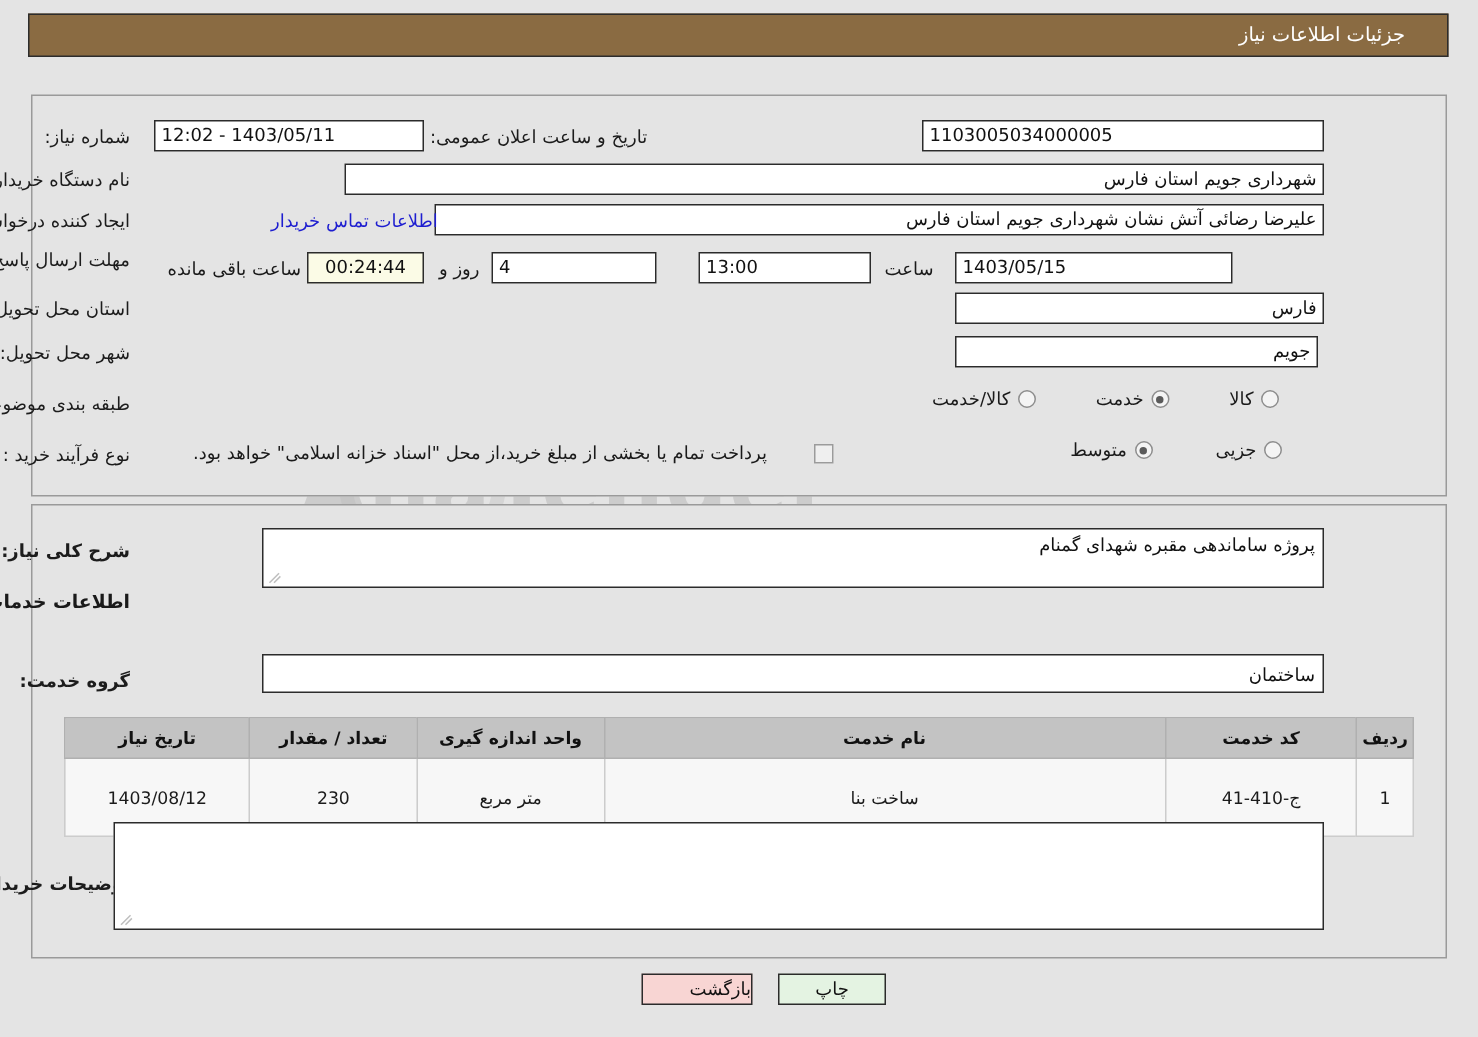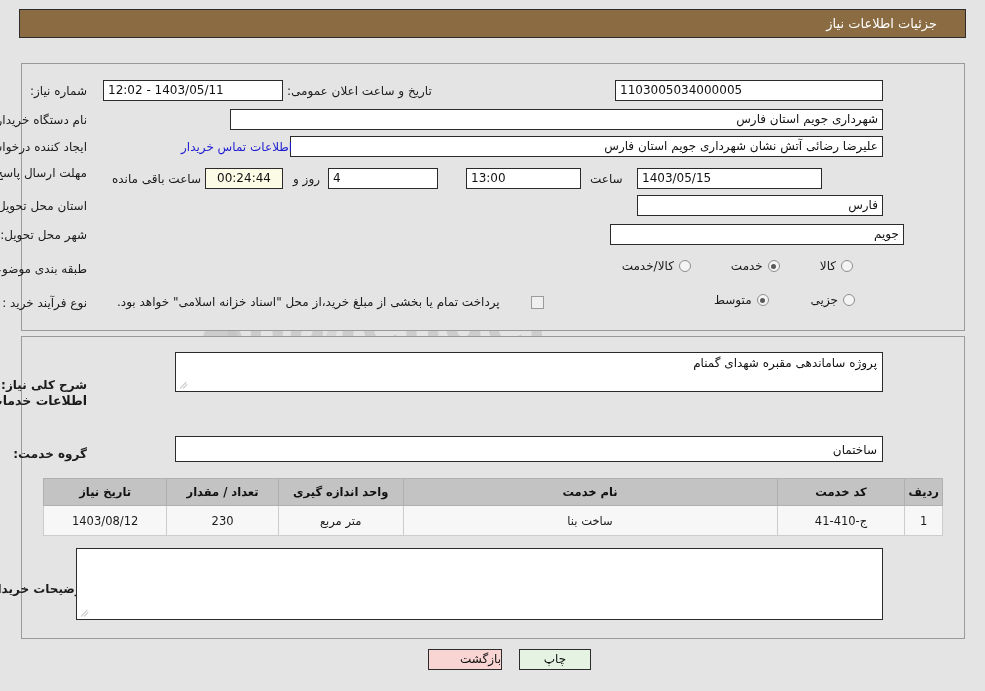--- a/index.html
+++ b/index.html
@@ -266,21 +266,21 @@
     text-align: center;
     padding: 0 3px;
   }
   .tbl td {
     background: #f7f7f7;
     border: 1px solid #cccccc;
     height: 27px;
     text-align: center;
     color: #1b1b1b;
     font-size: 11.5px;
-    padding: 1px 3px;
+    padding: 12px 3px;
   }
   .c-radif { width: 28px; }
   .c-code  { width: 126px; }
   .c-name  { width: 392px; }
   .c-unit  { width: 124px; }
   .c-qty   { width: 110px; }
   .c-date  { width: 120px; }
 
   
   .btn {
@@ -337,21 +337,21 @@
 <div class="fld ctr" style="left:466px; top:168px; width:115px;">13:00</div>
 <div class="fld ctr" style="left:328px; top:168px; width:110px;">4</div>
 <div class="plain" style="left:293px; top:172px;">روز و</div>
 <div class="fld timer" style="left:205px; top:168px; width:78px;">00:24:44</div>
 <div class="plain" style="left:112px; top:172px;">ساعت باقی مانده</div>
 
 <div class="lbl" style="right:898px; top:199px;">استان محل تحویل:</div>
 <div class="fld rt" style="left:637px; top:195px; width:246px;">فارس</div>
 
 <div class="lbl" style="right:898px; top:228px;">شهر محل تحویل:</div>
-<div class="fld rt" style="left:610px; top:224px; width:294px;">جویم</div>
+<div class="fld rt" style="left:637px; top:224px; width:242px;">جویم</div>
 
 <div class="lbl" style="right:898px; top:262px;">طبقه بندی موضوعی:</div>
 <div class="radio-wrap" style="left:553px; top:259px; width:300px; justify-content:flex-start;">
   <div class="radio-item" style="margin-left:40px;">
     <span class="radio-dot"></span>
     <span class="radio-label">کالا</span>
   </div>
   <div class="radio-item" style="margin-left:40px;">
     <span class="radio-dot on"></span>
     <span class="radio-label">خدمت</span>
@@ -366,28 +366,28 @@
 <div class="radio-wrap" style="left:645px; top:293px; width:210px; justify-content:flex-start;">
   <div class="radio-item" style="margin-left:42px;">
     <span class="radio-dot"></span>
     <span class="radio-label">جزیی</span>
   </div>
   <div class="radio-item">
     <span class="radio-dot on"></span>
     <span class="radio-label">متوسط</span>
   </div>
 </div>
-<div class="cb-row" style="left:117px; top:295px;gap:24px;">
+<div class="cb-row" style="left:129px; top:295px;gap:24px;">
   <span class="cb-box"></span>
   <span>پرداخت تمام یا بخشی از مبلغ خرید،از محل "اسناد خزانه اسلامی" خواهد بود.</span>
 </div>
 
 <div class="panel" id="panel-bottom"></div>
 
-<div class="lbl b" style="right:898px; top:360px;margin-top:18px;">شرح کلی نیاز:</div>
+<div class="lbl b" style="right:898px; top:360px;">شرح کلی نیاز:</div>
 <div class="ta" style="left:175px; top:352px; width:708px; height:40px;">
   <span>پروژه ساماندهی مقبره شهدای گمنام</span>
   <span class="grip">
       <i></i>
       <i></i>
     </span>
 </div>
 
 <div class="sec-head" style="right:898px; top:393px;">اطلاعات خدمات مورد نیاز</div>
 

